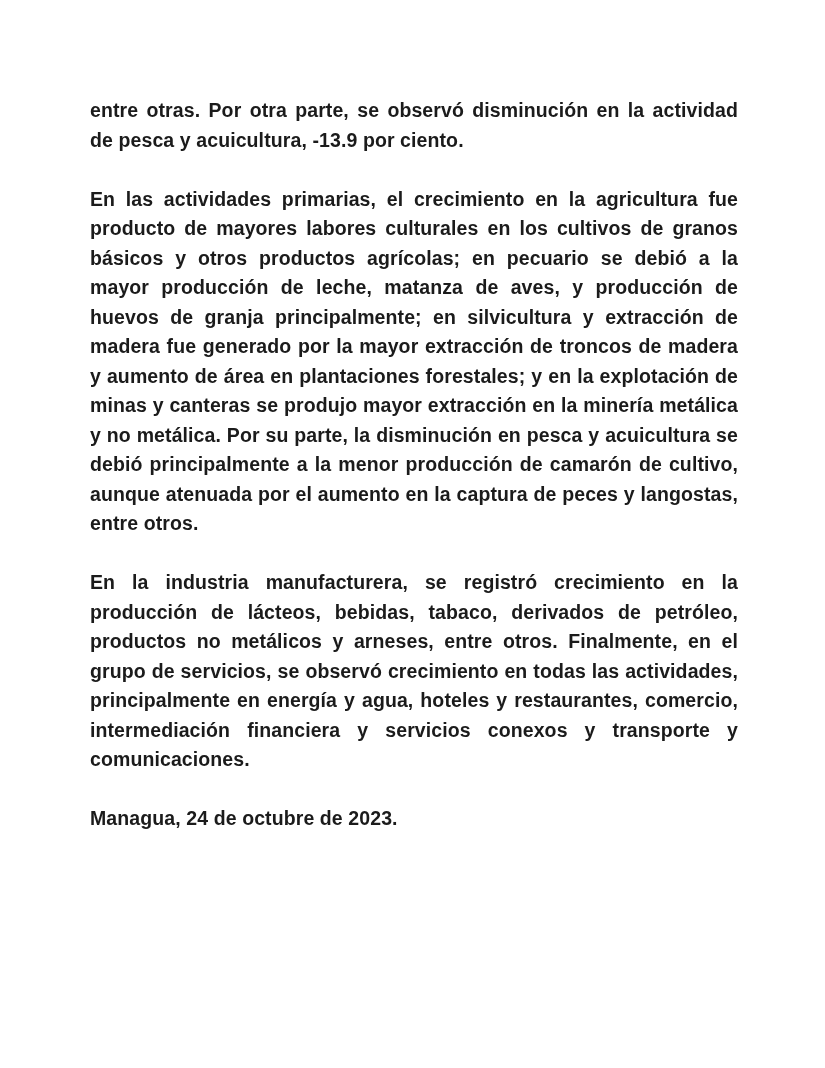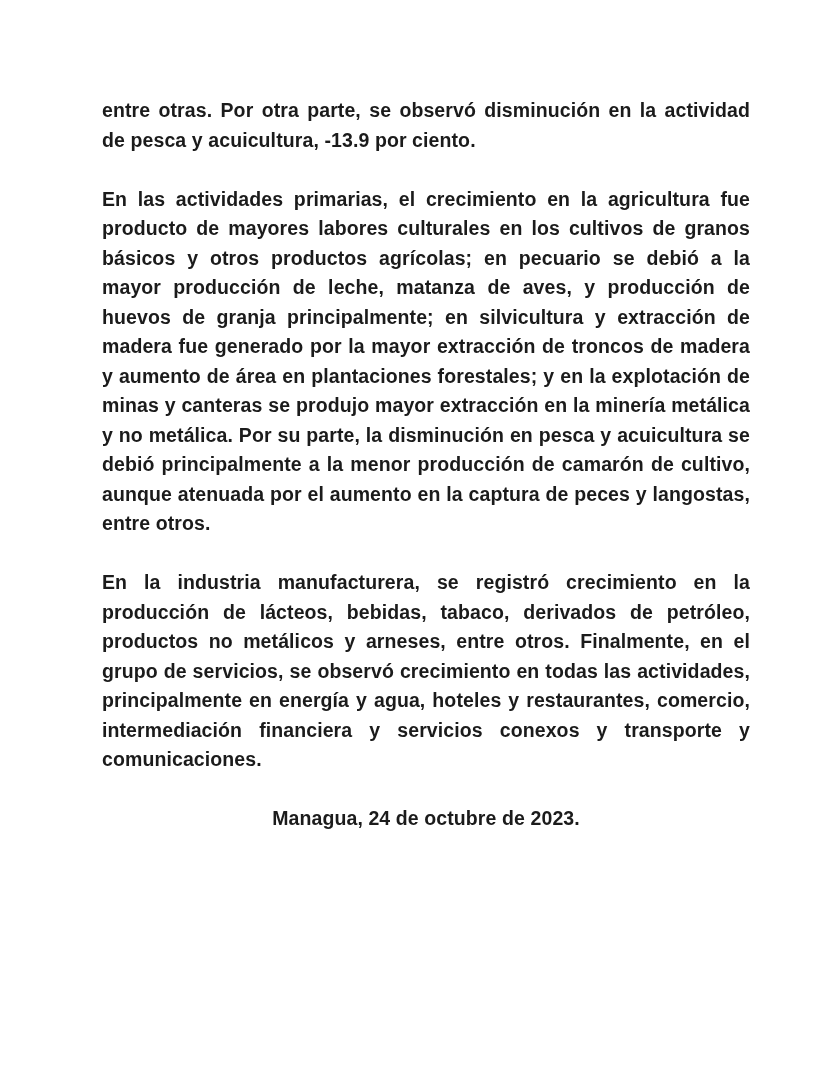--- a/index.html
+++ b/index.html
@@ -15,37 +15,37 @@
     position: relative;
     width: 825px;
     height: 1068px;
     background: #ffffff;
     overflow: hidden;
   }
 
   .content {
     position: absolute;
     top: 96px;
-    left: 102px;
+    left: 90px;
     width: 648px;
   }
 
   .para {
     font-size: 19.5px;
     line-height: 29.5px;
     font-weight: 700;
     color: #1b1b1b;
     text-align: justify;
     text-justify: inter-word;
     margin-bottom: 29.5px;
     letter-spacing: 0.1px;
   }
 
   .para.dateline {
-    text-align: center;
+    text-align: left;
     margin-bottom: 0;
   }
 </style>
 </head>
 <body>
 
 <div class="page">
   <div class="content">
     <p class="para">entre otras. Por otra parte, se observó disminución en la actividad de pesca y acuicultura, -13.9 por ciento.</p>
 

